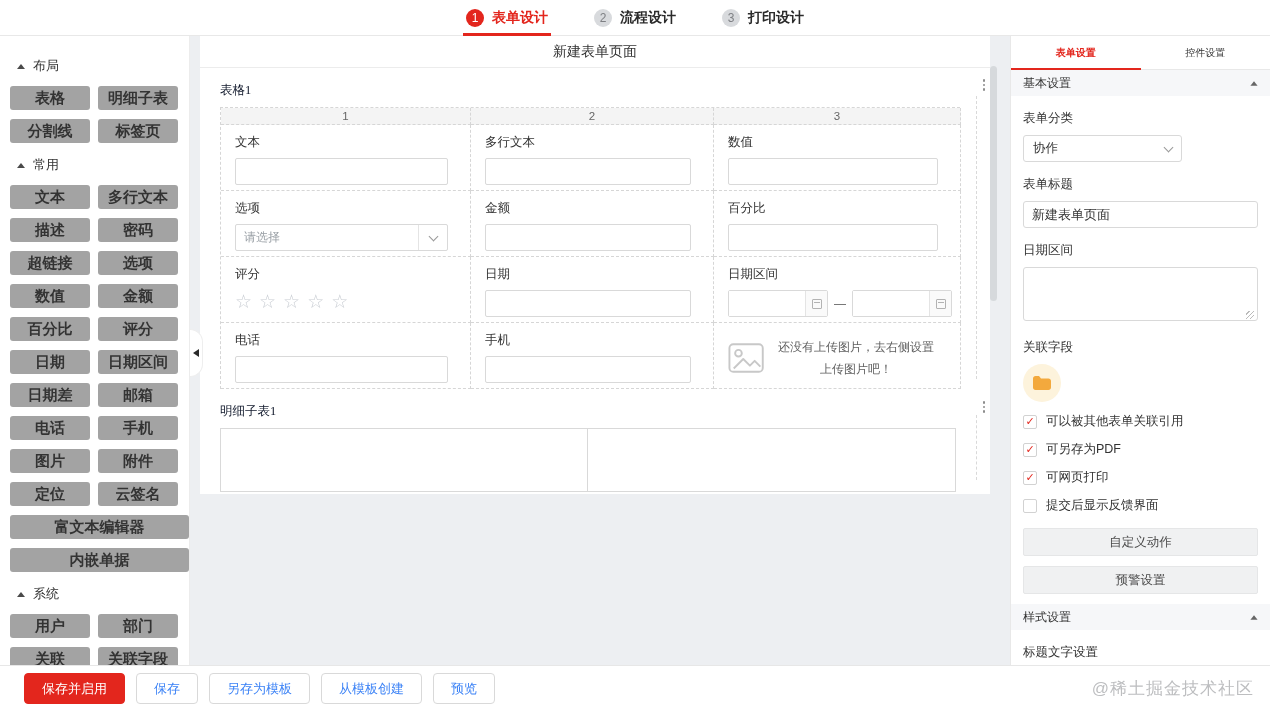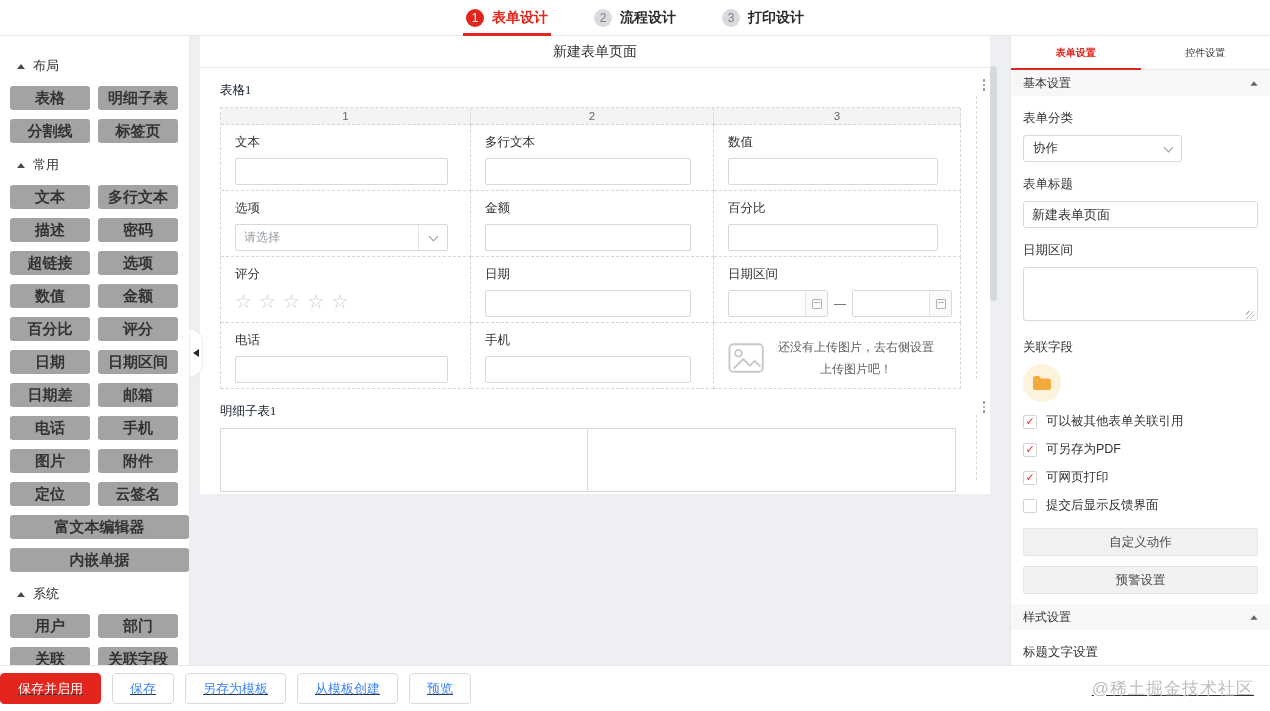--- a/index.html
+++ b/index.html
@@ -113,21 +113,21 @@
   .check-row { display:flex; align-items:center; gap:9px; margin:11px 0; font-size:12.5px; color:#333; cursor:pointer; }
   .checkbox { width:14px; height:14px; border:1px solid #d2d2d2; border-radius:2px; background:#fff;
     display:flex; align-items:center; justify-content:center; font-size:11px; font-weight:700; color:#e3261d; flex:none; }
   .checkbox.checked::after { content:"✓"; margin-top:-1px; }
   .p-btn { width:100%; height:28px; background:#f0f1f2; border:1px solid #e5e6e7; border-radius:2px;
     font-size:12.5px; color:#4a4a4a; display:flex; align-items:center; justify-content:center;
     margin-bottom:10px; cursor:pointer; }
 
   
   .footer { position:absolute; left:0; right:0; bottom:0; height:46px; background:#fff;
-    border-top:1px solid #e7e7e7; display:flex; align-items:center; gap:11px; z-index:7;text-decoration:underline; }
+    border-top:1px solid #e7e7e7; display:flex; align-items:center; padding-left:24px; gap:11px; z-index:7; }
   .f-btn { height:31px; padding:0 17px; border:1px solid #d9d9d9; border-radius:4px; background:#fff;
     font-size:13px; color:#3b82f6; display:flex; align-items:center; cursor:pointer; white-space:nowrap; }
   .f-btn.primary { background:#e3261d; border-color:#e3261d; color:#fff; }
   .watermark { margin-left:auto; margin-right:16px; font-size:17px; color:#bdbec0; letter-spacing:1px; }
 </style>
 </head>
 <body>
 
 <div class="header">
   <div class="step active">

